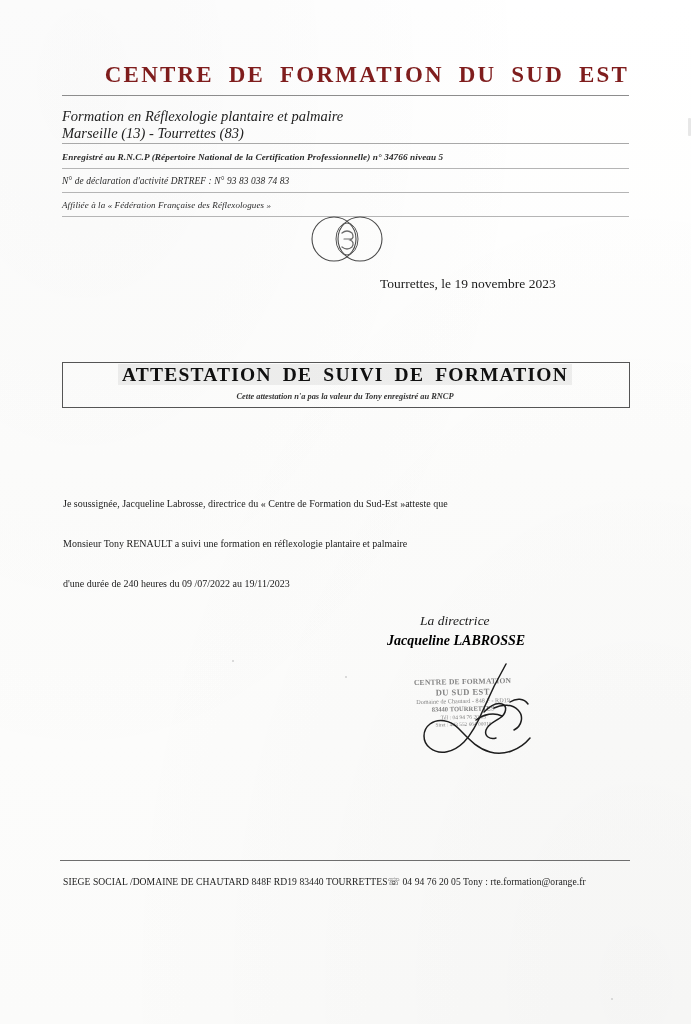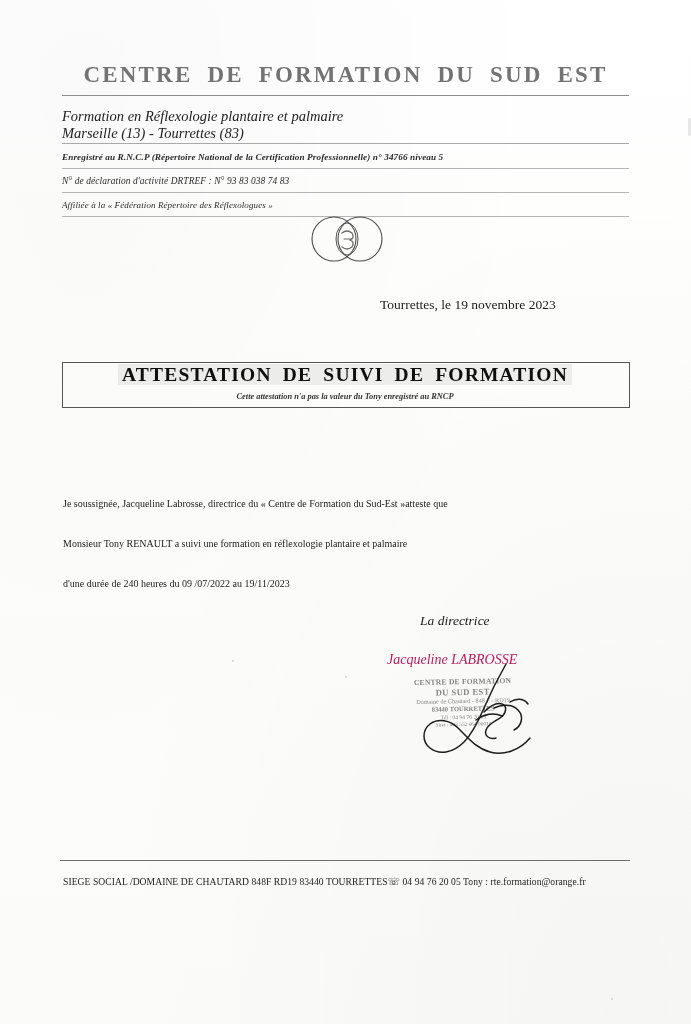--- a/index.html
+++ b/index.html
@@ -32,26 +32,26 @@
     z-index: 0;
   }
   .layer { position: relative; z-index: 1; }
 
   
   .org-title {
     position: absolute;
     left: 62px;
     top: 62px;
     width: 567px;
-    text-align: center;
+    text-align: right;
     font-size: 23px;
     font-weight: bold;
     letter-spacing: 2.2px;
     word-spacing: 7px;
-    color: #737373;
+    color: #7f1d1d;
     font-family: "Liberation Serif", "DejaVu Serif", serif;
   }
   .rule {
     position: absolute;
     height: 0;
     border-top: 1px solid #8d8d8d;
   }
   .rule.soft { border-top-color: #a9a9a9; }
   .rule.hair { border-top-color: #b5b5b5; }
 
@@ -95,21 +95,20 @@
     height: 50px;
   }
 
   
   .date-line {
     position: absolute;
     left: 380px;
     top: 276px;
     font-size: 13.5px;
     color: #1c1c1c;
-    margin-top: 21px;
   }
 
   
   .title-box {
     position: absolute;
     left: 62px;
     top: 362px;
     width: 566px;
     height: 44px;
     border: 1px solid #555;
@@ -162,24 +161,25 @@
     position: absolute;
     left: 420px;
     top: 613px;
     font-size: 13.5px;
     font-style: italic;
     color: #1b1b1b;
   }
   .sig-name {
     position: absolute;
     left: 387px;
-    top: 652px;
+    top: 633px;
     font-size: 14px;
     font-style: italic;
-    color: #be185d;
+    color: #000000;
+    font-weight: bold;
   }
 
   
   .stamp {
     position: absolute;
     left: 404px;
     top: 678px;
     width: 118px;
     text-align: center;
     color: #6f6f6f;
@@ -237,21 +237,21 @@
     <div class="rule rule-2 soft"></div>
 
     <div class="micro m1">Enregistré au R.N.C.P (Répertoire National de la Certification Professionnelle) n° 34766 niveau 5</div>
 
     <div class="rule rule-3 hair"></div>
 
     <div class="micro m2">N° de déclaration d'activité DRTREF : N° 93 83 038 74 83</div>
 
     <div class="rule rule-4 hair"></div>
 
-    <div class="micro m3">Affiliée à la « Fédération Répertoire des Réflexologues »</div>
+    <div class="micro m3">Affiliée à la « Fédération Française des Réflexologues »</div>
 
     <div class="rule rule-5 hair"></div>
 
     <svg class="logo" viewBox="0 0 84 50">
       <circle cx="29" cy="25" r="22" fill="none" stroke="#4a4a4a" stroke-width="1.1"></circle>
       <circle cx="55" cy="25" r="22" fill="none" stroke="#4a4a4a" stroke-width="1.1"></circle>
       <ellipse cx="42" cy="25" rx="11" ry="16" fill="none" stroke="#555" stroke-width="1"></ellipse>
       <path d="M37 19 q5 -4 10 0 q3 5 -2 7 q5 2 2 7 q-5 4 -10 0" fill="none" stroke="#6a6a6a" stroke-width="1.3" stroke-linecap="round"></path>
       <path d="M39 25 h7" stroke="#6a6a6a" stroke-width="1.1" stroke-linecap="round"></path>
     </svg>

